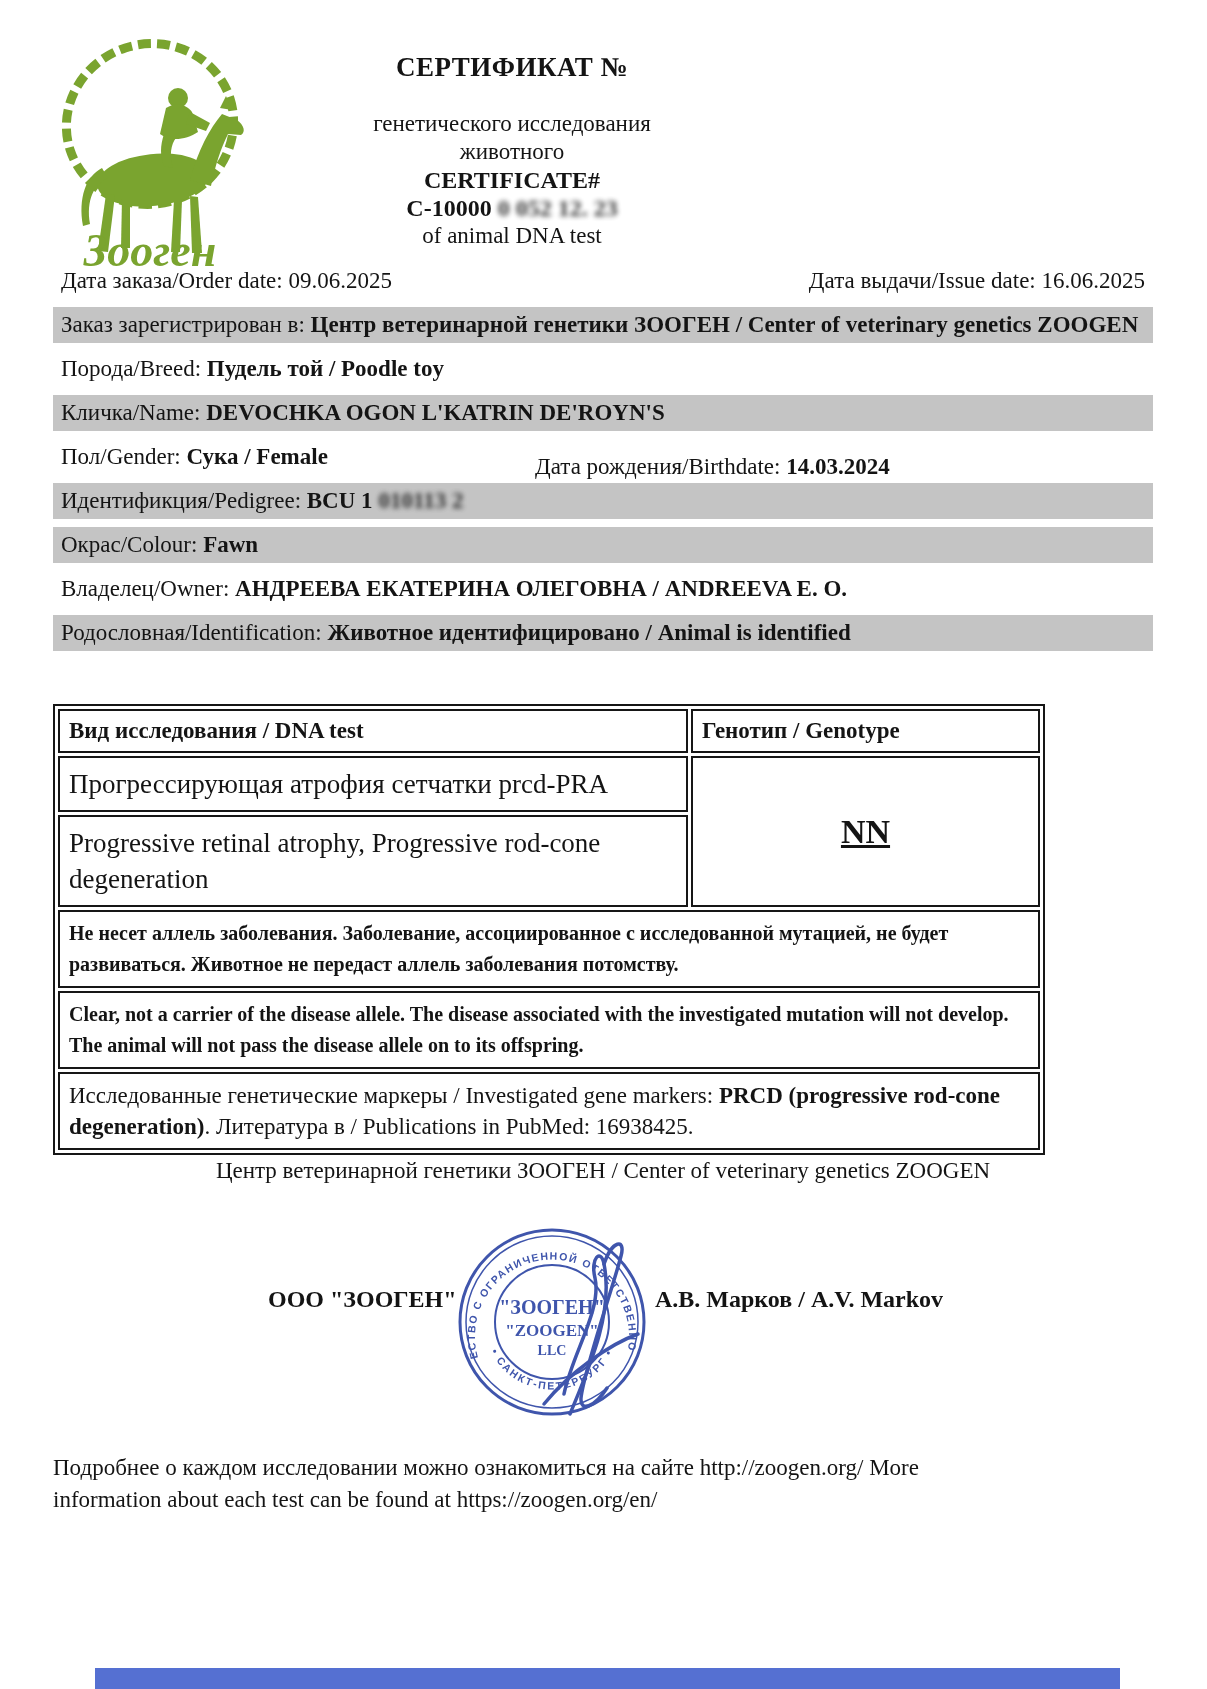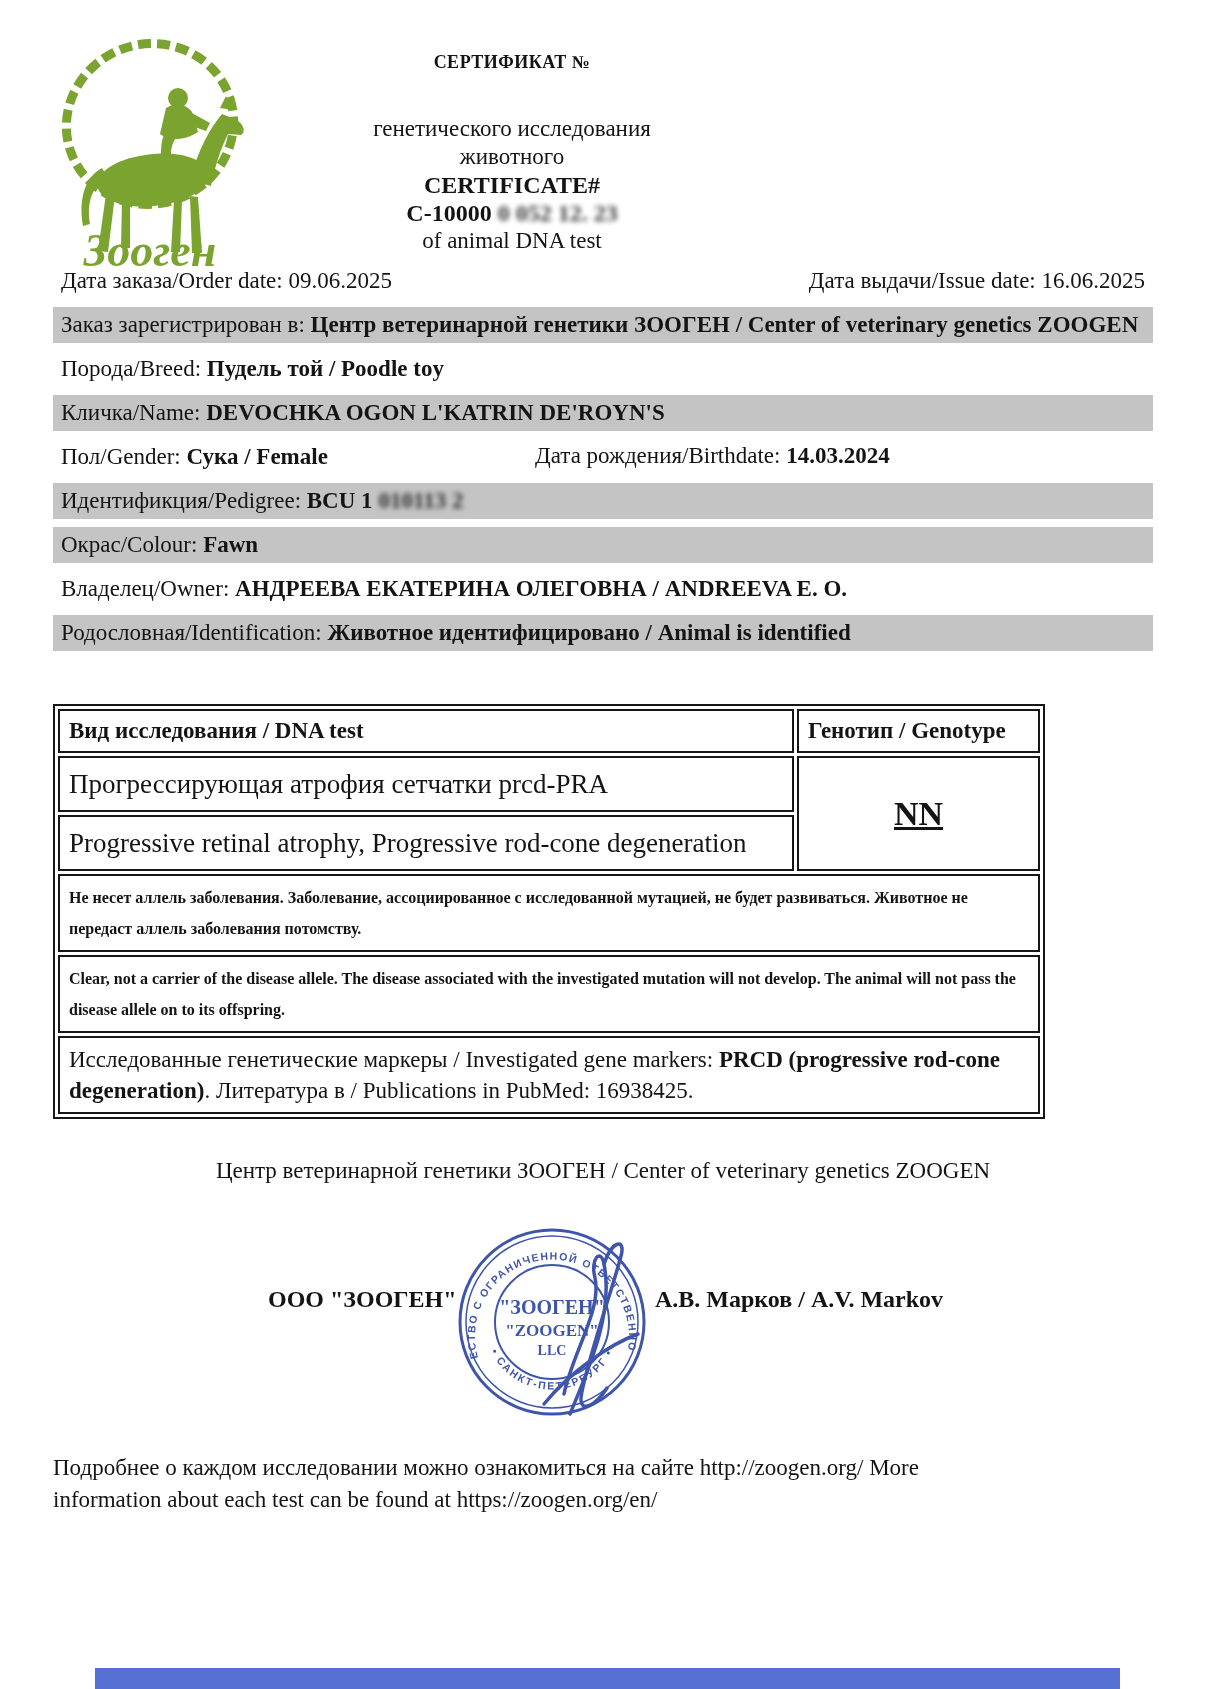--- a/index.html
+++ b/index.html
@@ -15,41 +15,41 @@
     position:relative;
     width:1207px;height:1689px;
     background:#ffffff;
     font-family:"Liberation Serif", serif;
     color:var(--ink);
     overflow:hidden;
   }
   
   .logo{position:absolute;left:50px;top:38px;width:200px;height:235px;color:var(--green);}
   .title-block{position:absolute;left:282px;top:52px;width:460px;text-align:center;}
-  .t-main{font-size:18px;font-weight:bold;letter-spacing:.5px;margin-bottom:42px;}
+  .t-main{font-size:27px;font-weight:bold;letter-spacing:.5px;margin-bottom:27px;}
   .t-sub{font-size:23px;line-height:28px;}
   .t-bold{font-size:24px;font-weight:bold;line-height:28px;}
   .blur{filter:blur(2.4px);opacity:.85;margin-left:6px;}
   
   .rows{position:absolute;left:53px;top:263px;width:1100px;font-size:23px;line-height:30px;}
   .row{padding:3px 8px;margin-bottom:8px;position:relative;}
   .row.shaded{background:var(--shaded);}
   .row b{font-weight:bold;}
-  .pair-right{position:absolute;left:482px;top:2px;}
+  .pair-right{position:absolute;left:482px;top:13px;}
   .dates{display:flex;justify-content:space-between;padding:3px 8px;margin-bottom:8px;}
   
   .results{position:absolute;left:53px;top:704px;width:992px;
     border-collapse:separate;border-spacing:3px;border:2px solid #161616;}
   .results td{border:2px solid #161616;padding:4px 9px;vertical-align:middle;}
   .results .th{font-weight:bold;font-size:23px;height:44px;}
   .results .big{font-size:27px;line-height:36px;padding:8px 9px;}
   .results .geno{font-size:34px;font-weight:bold;text-align:center;text-decoration:underline;}
-  .results .interp{font-weight:bold;font-size:16px;line-height:31px;padding:6px 9px;}
+  .results .interp{font-weight:bold;font-size:20px;line-height:31px;padding:6px 9px;}
   .results .markers{font-size:23px;line-height:31px;padding:6px 9px;}
-  .col-test{width:736px;}
+  .col-test{width:630px;}
   
   .org-line{position:absolute;left:53px;top:1158px;width:1100px;text-align:center;font-size:23px;}
   .sig-company{position:absolute;left:268px;top:1286px;font-size:24px;font-weight:bold;}
   .sig-name{position:absolute;left:655px;top:1286px;font-size:24px;font-weight:bold;}
   .stamp{position:absolute;left:452px;top:1222px;width:200px;height:200px;color:var(--blue);opacity:.92;}
   .footer-note{position:absolute;left:53px;top:1452px;width:980px;font-size:23px;line-height:32px;}
   .bottom-bar{position:absolute;left:95px;top:1668px;width:1025px;height:21px;background:var(--bar);}
 </style>
 </head>
 <body>

